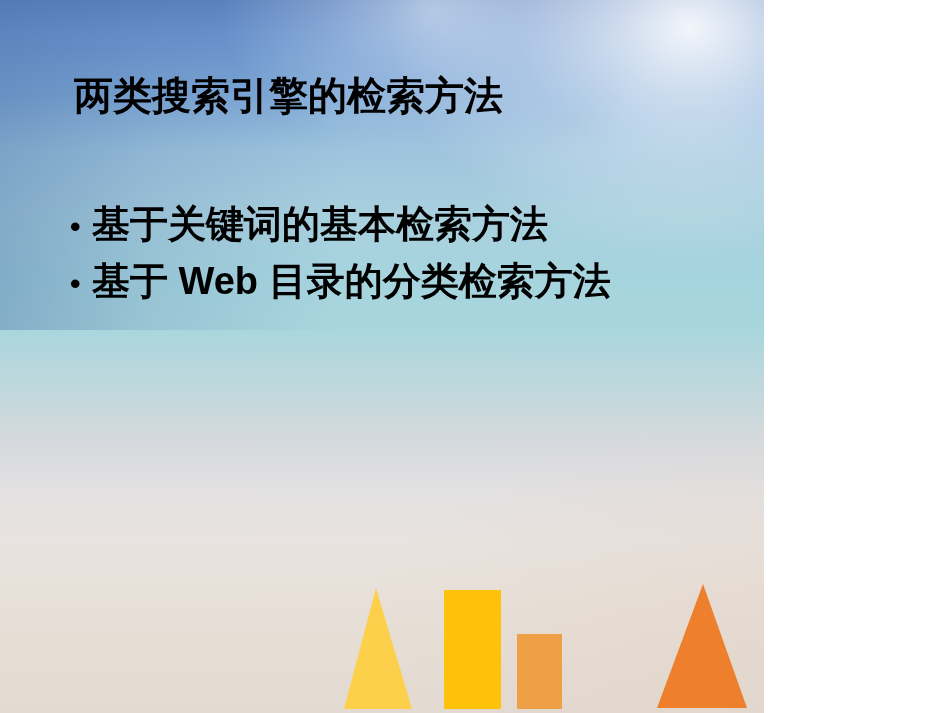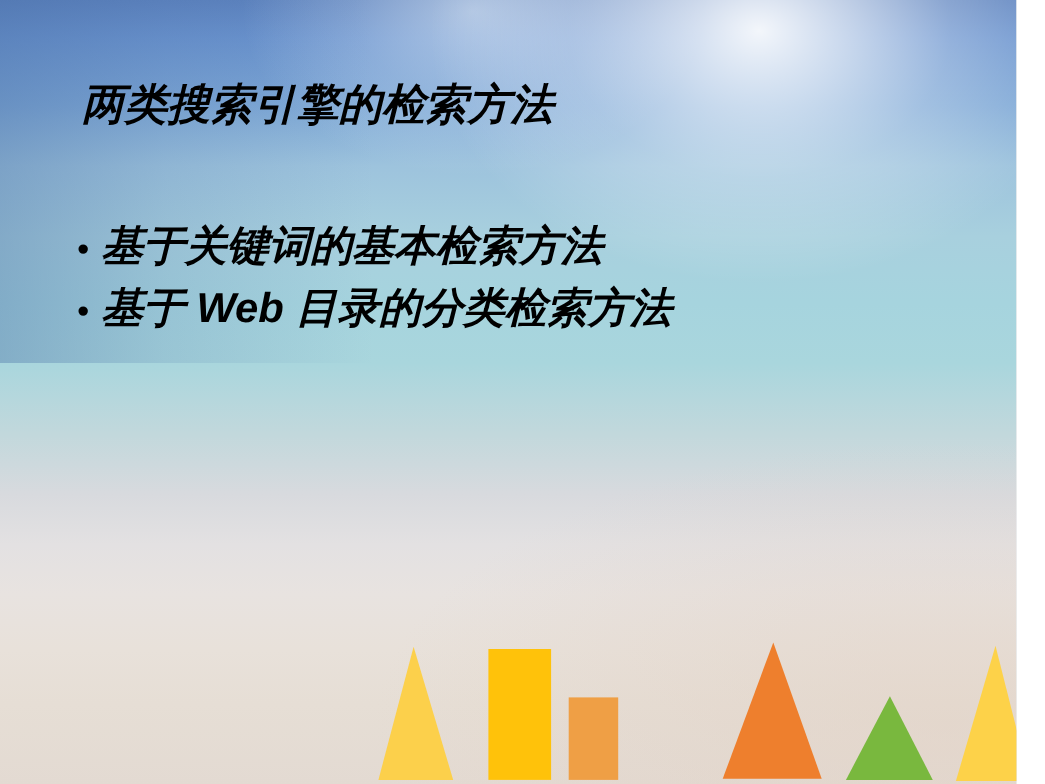--- a/index.html
+++ b/index.html
@@ -3,26 +3,25 @@
 <meta charset="utf-8">
 <style>
   html, body {
     margin: 0;
     padding: 0;
     background: #ffffff;
   }
 
   #slide {
     position: relative;
-    width: 924px;
+    width: 764px;
     height: 713px;
     overflow: hidden;
     font-family: "Liberation Sans", "DejaVu Sans", sans-serif;
     background: #cfd4d8;
-    font-style: italic;
   }
 
   
   .bg-layer {
     position: absolute;
     inset: 0;
     pointer-events: none;
   }
 
   

